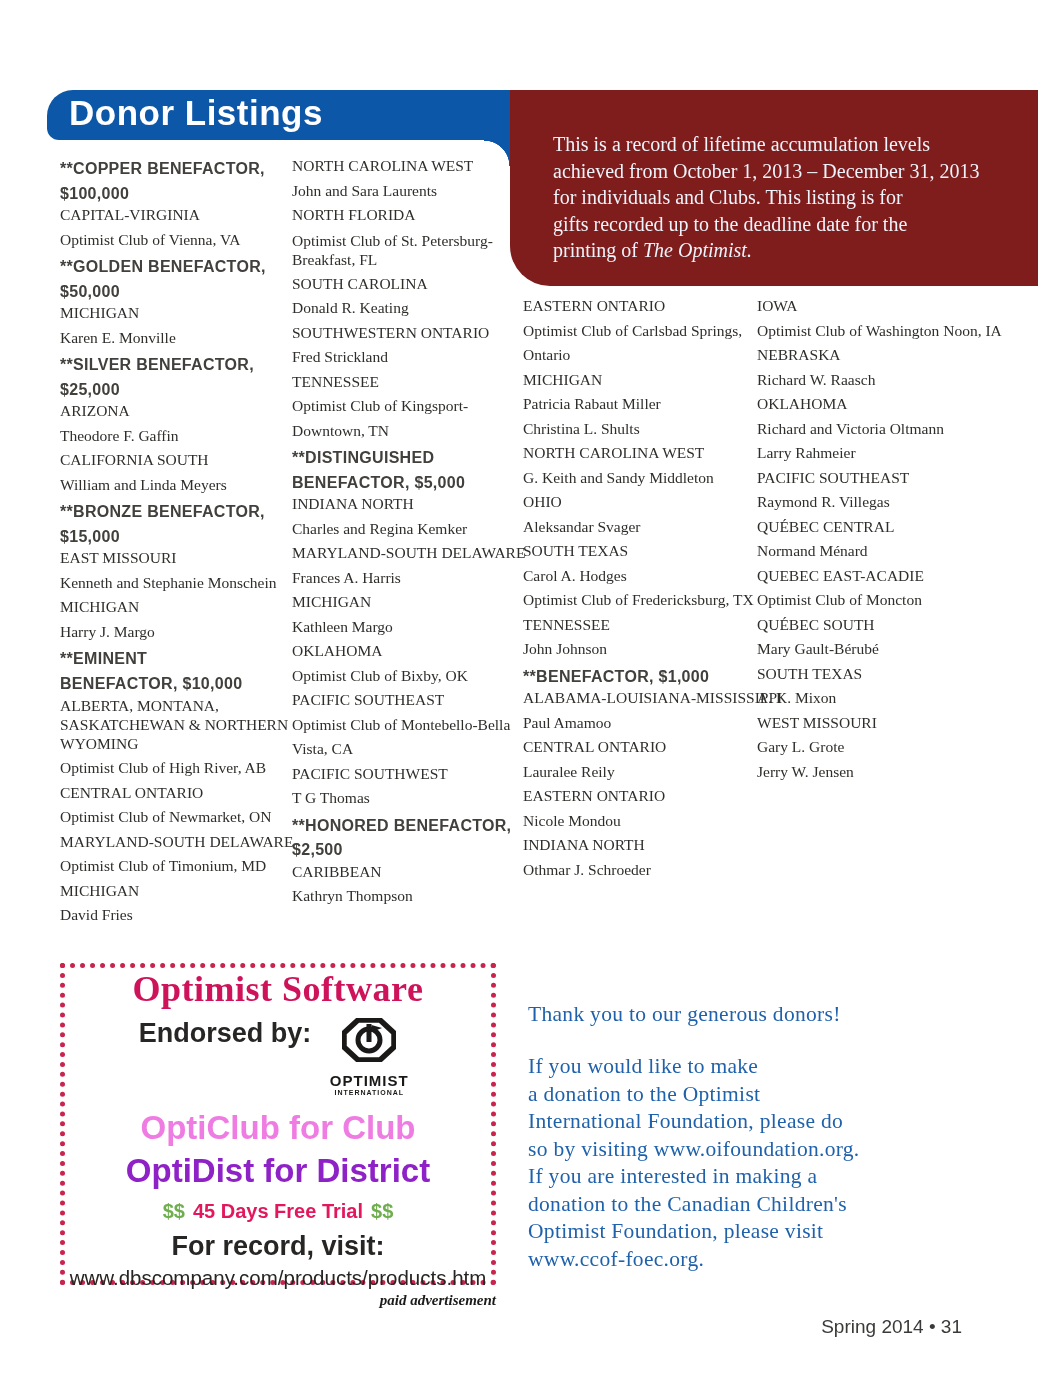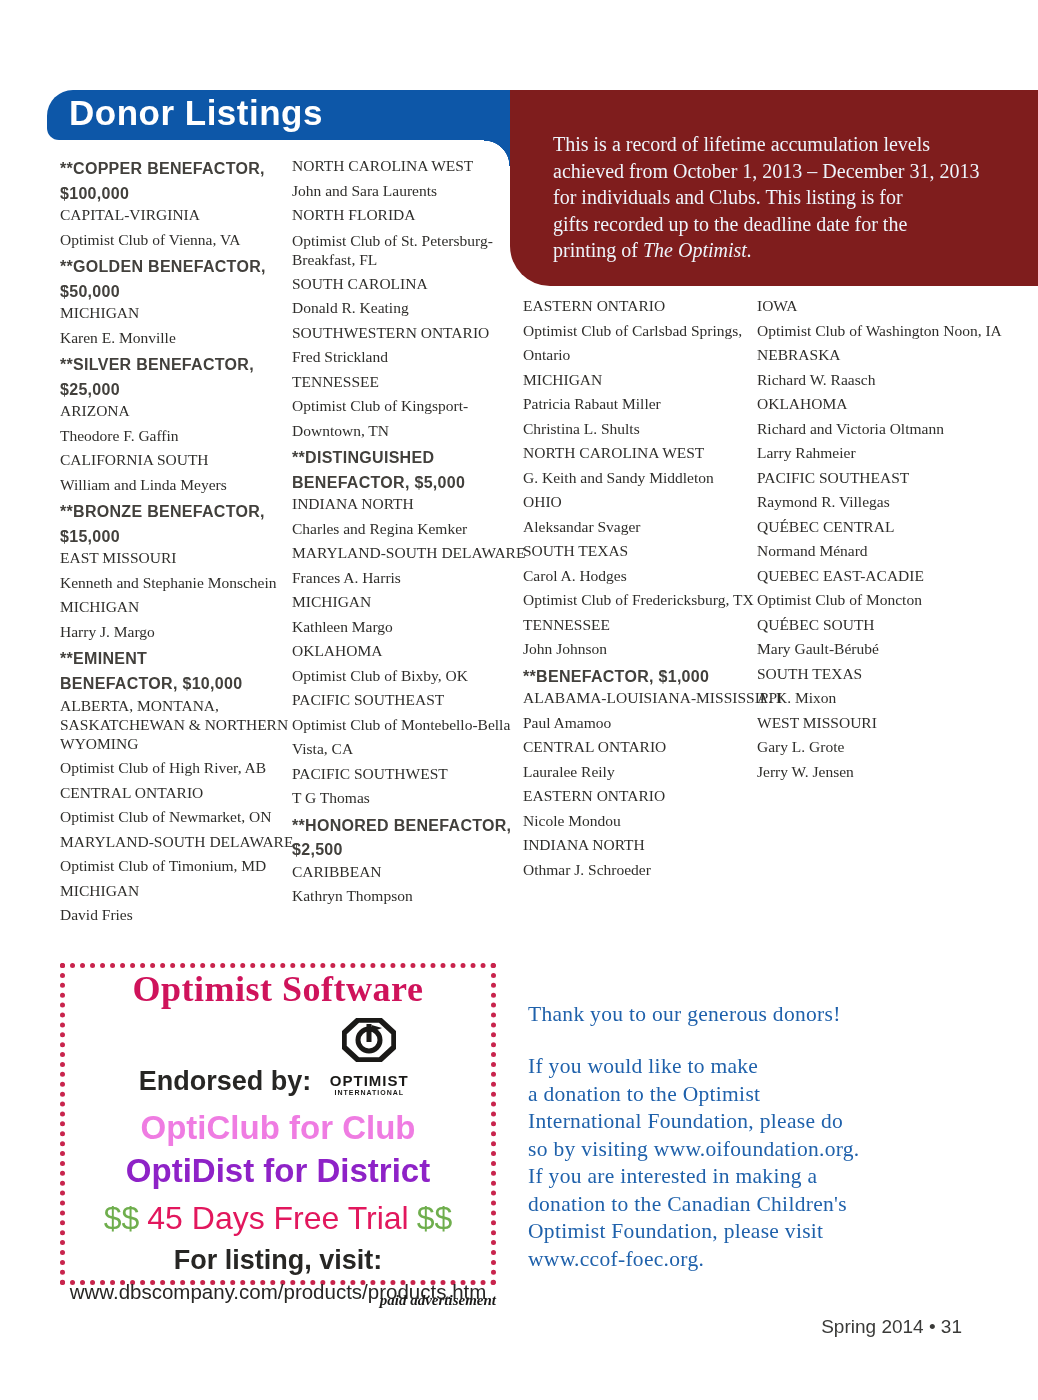--- a/index.html
+++ b/index.html
@@ -52,28 +52,28 @@
   .ad-box {
     position:absolute; left:60px; top:963px; width:436px; height:322px;
     border:5px dotted #c8244c;
     display:flex; flex-direction:column; align-items:center;
     font-family:"Liberation Sans", sans-serif; text-align:center;
   }
   .ad-title {
     font-family:"Liberation Serif", serif; font-weight:700;
     color:#cf135b; font-size:36px; margin-top:0; letter-spacing:0.5px;
   }
-  .ad-endorsed-row { display:flex; align-items:flex-end; margin-top:8px; gap:10px; }
+  .ad-endorsed-row { display:flex; align-items:flex-start; margin-top:8px; gap:10px; }
   .ad-endorsed { color:#272624; font-size:27px; font-weight:600; }
   .logo { display:flex; flex-direction:column; align-items:center; width:96px; }
   .logo-brand { font-weight:800; color:#1a1917; font-size:15px; letter-spacing:1px; line-height:14px; margin-top:12px;}
   .logo-sub { font-weight:600; color:#1a1917; font-size:7px; letter-spacing:1px; line-height:9px;}
   .ad-line1 { color:#ef7ce2; font-weight:700; font-size:33px; margin-top:12px; }
   .ad-line2 { color:#8e22c7; font-weight:700; font-size:33px; margin-top:5px; }
-  .ad-trial { font-weight:400; font-size:32px; margin-top:10px; }
+  .ad-trial { font-weight:700; font-size:20px; margin-top:10px; }
   .ad-trial .green { color:#6fae4d; }
   .ad-trial .crimson { color:#e2175d; padding:0 8px; }
   .ad-details { color:#272624; font-weight:700; font-size:27px; margin-top:8px; }
   .ad-url { color:#272624; font-size:20.5px; margin-top:4px; }
   .paid-note {
     position:absolute; left:60px; top:1292px; width:436px; text-align:right;
     font-family:"Liberation Serif", serif; font-weight:700; font-style:italic;
     font-size:15px; color:#1c1b1a;
   }
   
@@ -234,21 +234,21 @@
         <rect x="24.5" y="6" width="5" height="18" fill="#1a1917"></rect>
         <polygon points="29.5,7 40,10 29.5,14" fill="#1a1917"></polygon>
       </svg>
       <div class="logo-brand">OPTIMIST</div>
       <div class="logo-sub">INTERNATIONAL</div>
     </div>
   </div>
   <div class="ad-line1">OptiClub for Club</div>
   <div class="ad-line2">OptiDist for District</div>
   <div class="ad-trial"><span class="green">$$</span><span class="crimson">45 Days Free Trial</span><span class="green">$$</span></div>
-  <div class="ad-details">For listing, visit:</div>
+  <div class="ad-details">For record, visit:</div>
   <div class="ad-url">www.dbscompany.com/products/products.htm</div>
 </div>
 <div class="paid-note">paid advertisement</div>
 
 <div class="thanks-headline">Thank you to our generous donors!</div>
 <div class="thanks-body">If you would like to make
 a donation to the Optimist
 International Foundation, please do
 so by visiting www.oifoundation.org.
 If you are interested in making a

